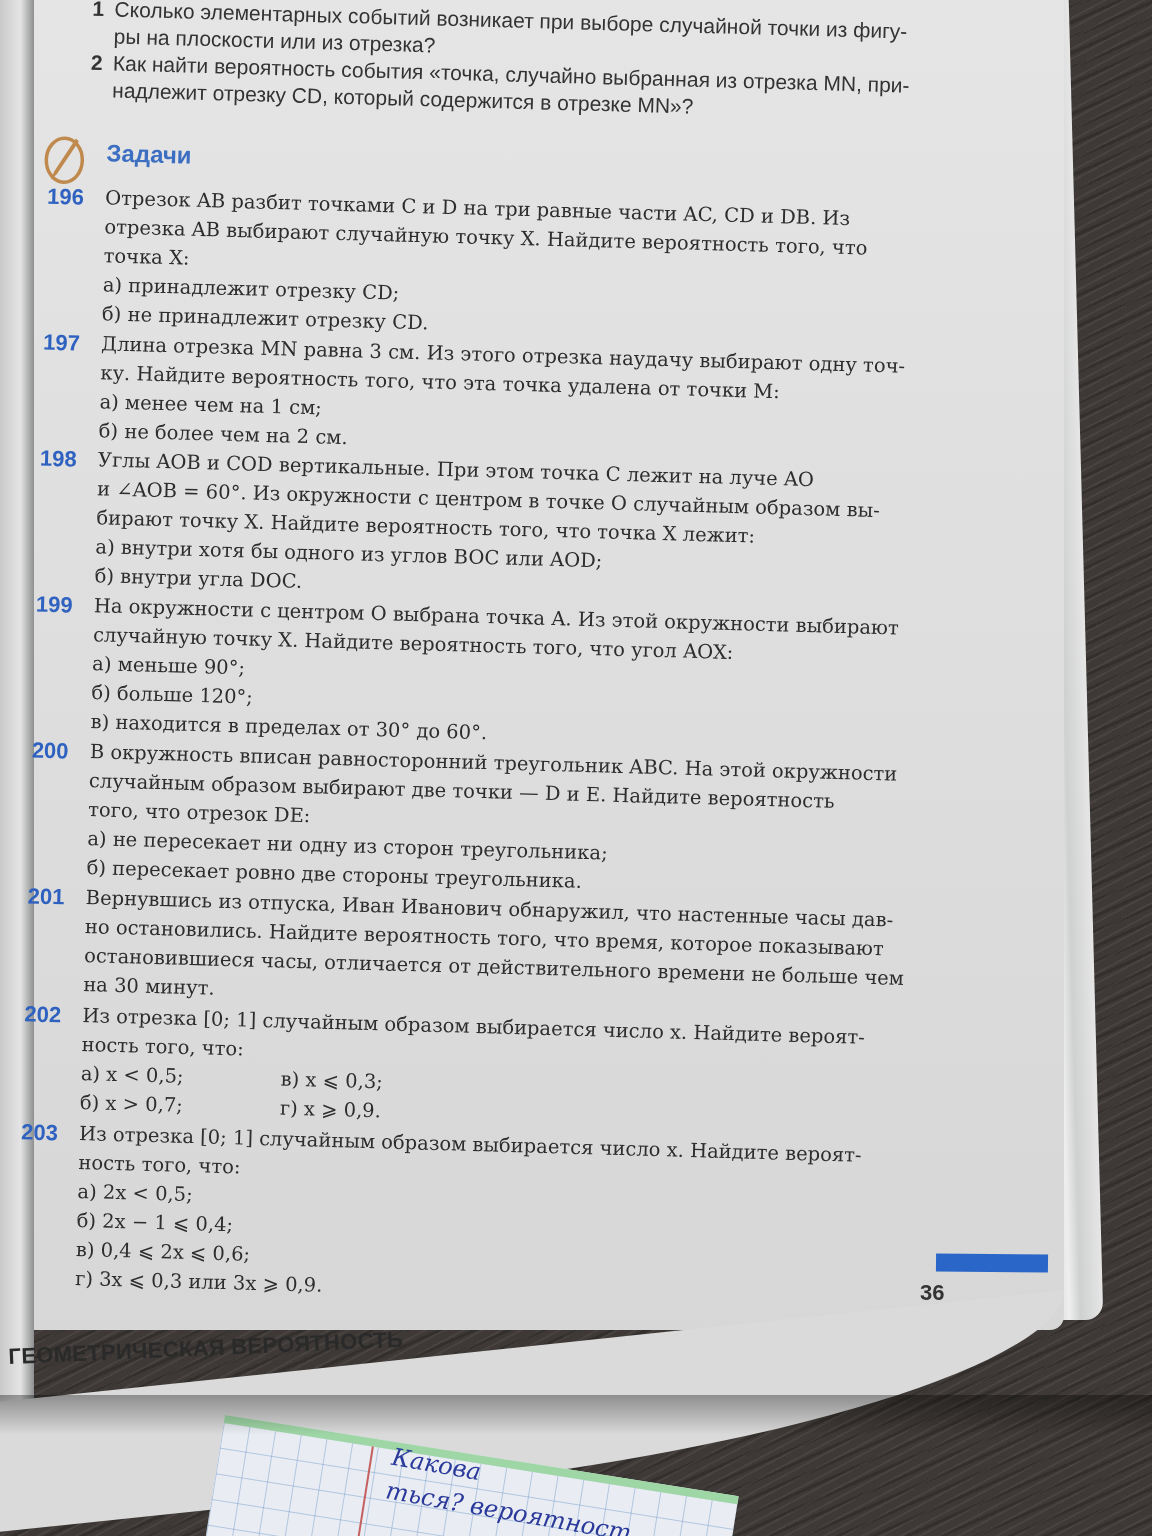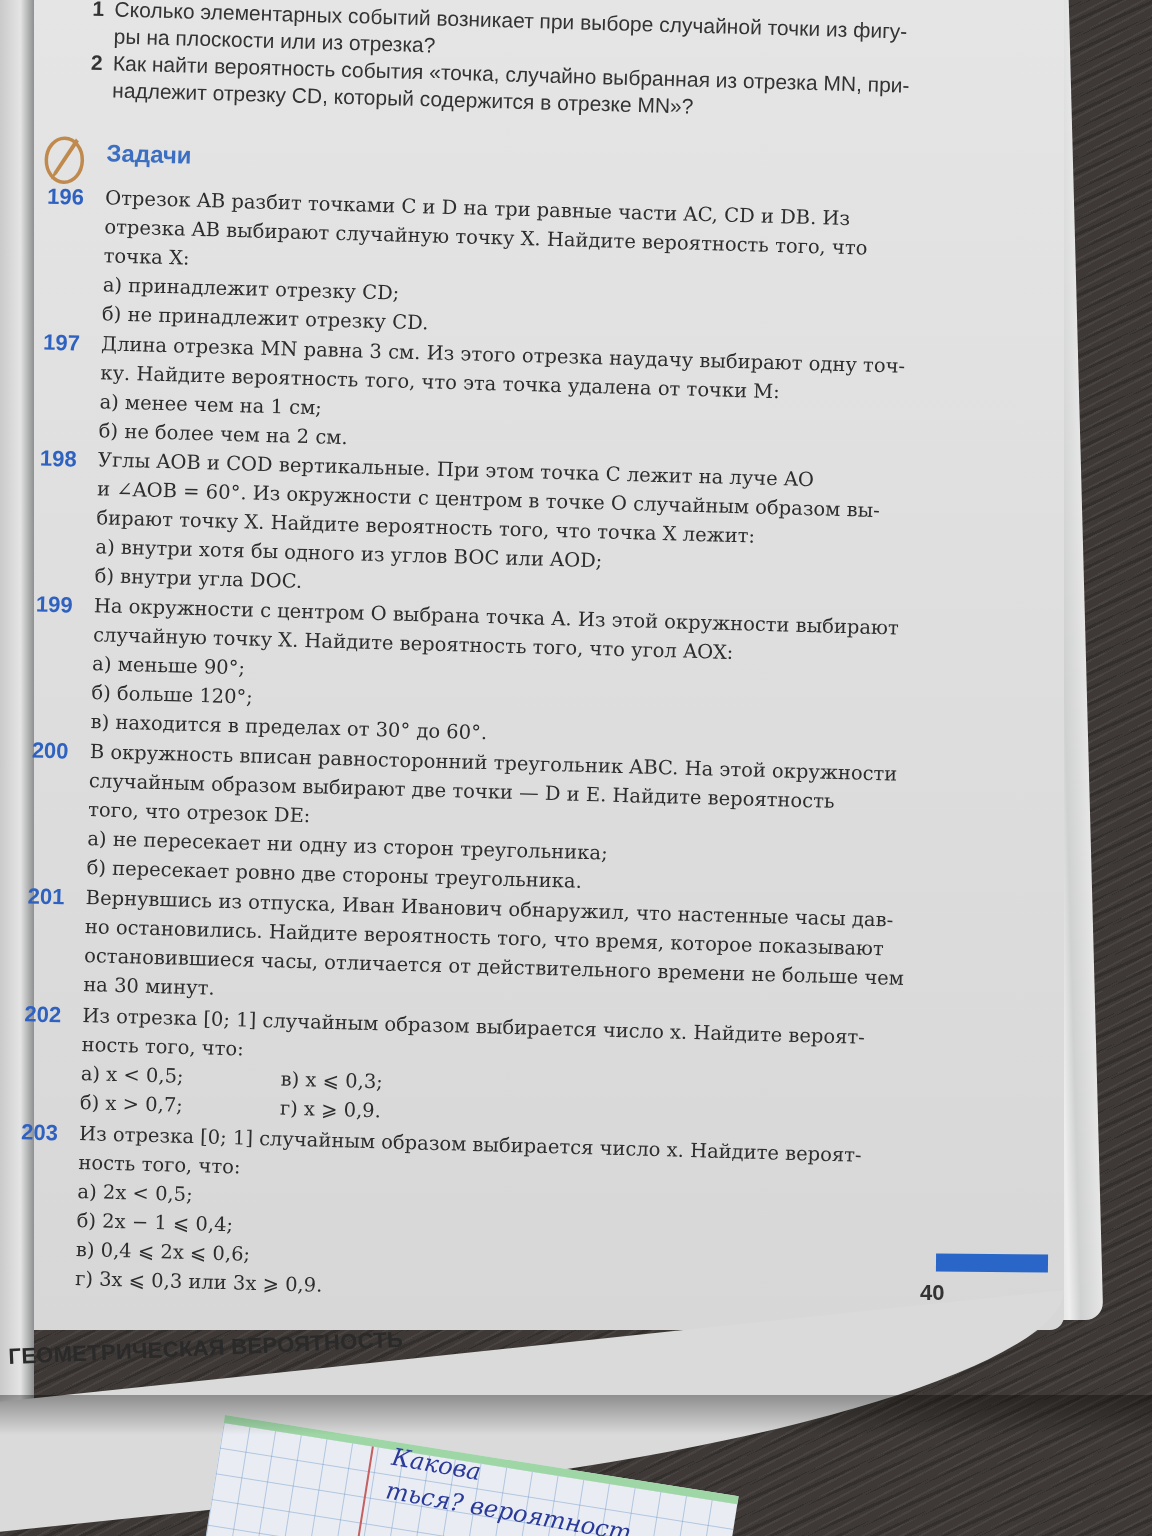--- a/index.html
+++ b/index.html
@@ -214,15 +214,15 @@
       <span class="line">ность того, что:</span>
       <span class="sub">а) 2x &lt; 0,5;</span>
       <span class="sub">б) 2x − 1 ⩽ 0,4;</span>
       <span class="sub">в) 0,4 ⩽ 2x ⩽ 0,6;</span>
       <span class="sub">г) 3x ⩽ 0,3 или 3x ⩾ 0,9.</span>
     </div>
   </div>
 </div>
 
 <div class="blue-bar"></div>
-<div class="page-number">40</div>
+<div class="page-number">36</div>
 <div class="running-title">ГЕОМЕТРИЧЕСКАЯ ВЕРОЯТНОСТЬ</div>
 <div class="shadow-bottom"></div>
 
 </body></html>

